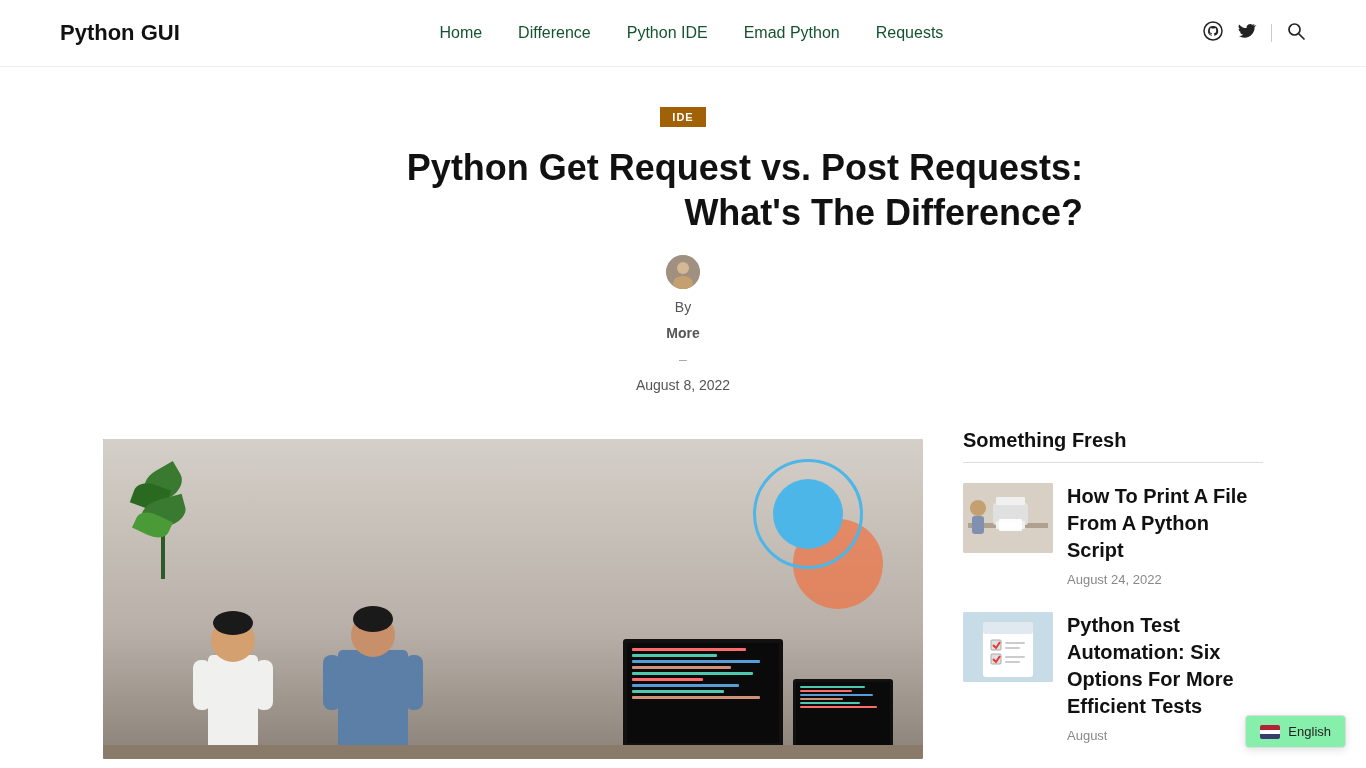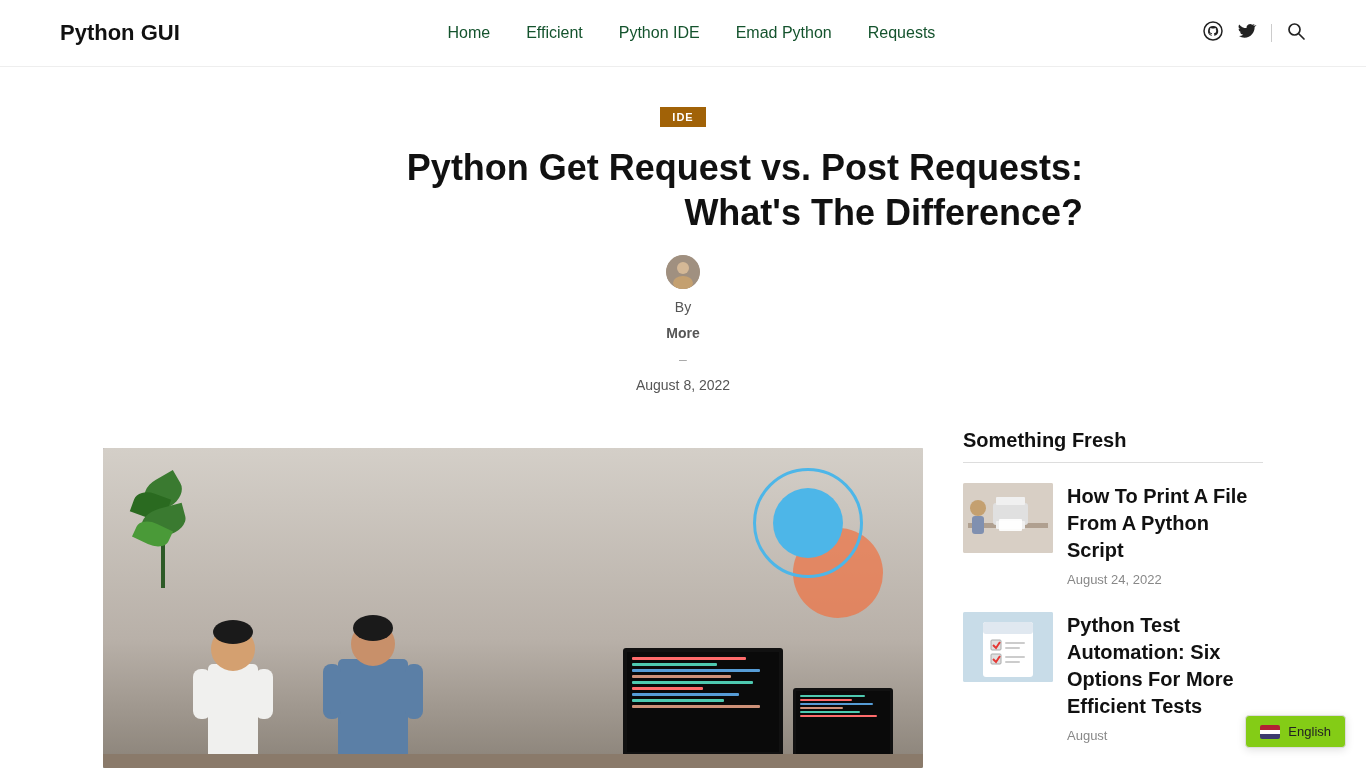--- a/index.html
+++ b/index.html
@@ -103,21 +103,21 @@
       justify-content: center;
       font-size: 14px;
       color: #fff;
     }
     .meta-separator { color: #aaa; }
 
     
     .two-col {
       display: flex;
       gap: 40px;
-      align-items: flex-end;
+      align-items: center;
     }
     .main-col {
       flex: 1;
       min-width: 0;
     }
     .sidebar-col {
       width: 300px;
       flex-shrink: 0;
     }
 
@@ -257,21 +257,21 @@
       font-size: 13px;
       color: #888;
       font-family: Arial, sans-serif;
     }
 
     
     .language-badge {
       position: fixed;
       bottom: 20px;
       right: 20px;
-      background: #84cc16;
+      background: #86efac;
       border: 1px solid #ddd;
       border-radius: 4px;
       padding: 8px 14px;
       display: flex;
       align-items: center;
       gap: 8px;
       font-size: 13px;
       font-family: Arial, sans-serif;
       box-shadow: 0 2px 8px rgba(0,0,0,0.12);
       z-index: 999;
@@ -285,21 +285,21 @@
     }
   </style>
 </head>
 <body>
 
 <header>
   <a class="site-logo" href="#">Python GUI</a>
 
   <nav>
     <a href="#">Home</a>
-    <a href="#">Efficient</a>
+    <a href="#">Difference</a>
     <a href="#">Python IDE</a>
     <a href="#">Emad Python</a>
     <a href="#">Requests</a>
   </nav>
 
   <div class="header-icons">
     <span title="GitHub">
       
       <svg width="20" height="20" viewBox="0 0 20 20" fill="none" xmlns="http://www.w3.org/2000/svg">
         <circle cx="10" cy="10" r="9" stroke="#222" stroke-width="1.5" fill="none"></circle>

